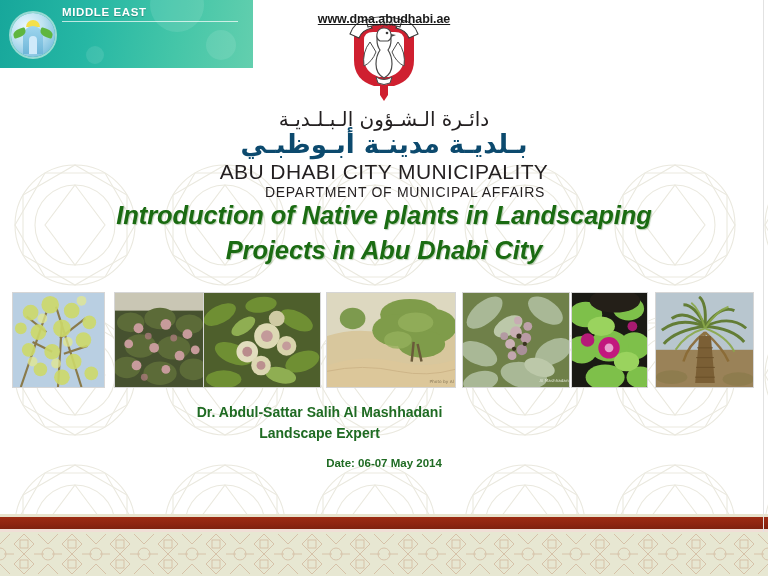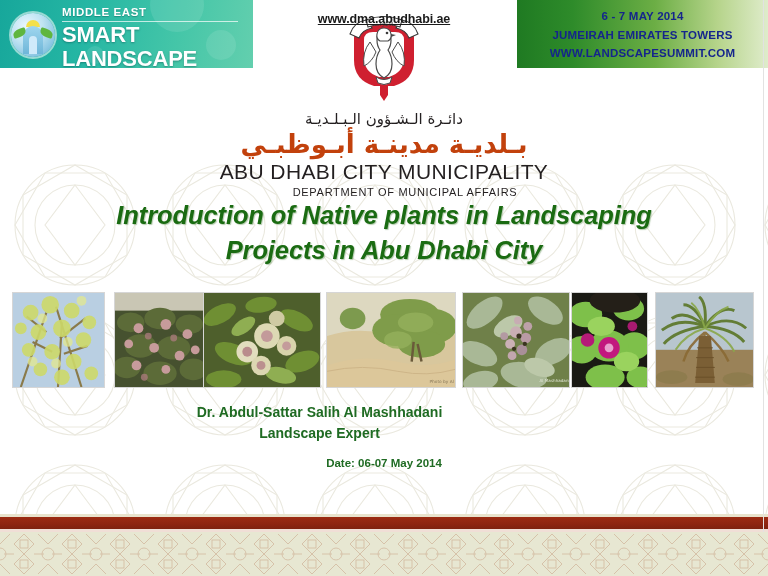--- a/index.html
+++ b/index.html
@@ -67,31 +67,31 @@
 
   
   .logo-block{
     position:absolute;left:0;top:0;width:768px;text-align:center;z-index:4;
   }
   .emblem{
     position:relative;width:96px;height:100px;margin:8px auto 2px auto;
   }
   .arabic1{
     font-family:"DejaVu Sans", sans-serif;
-    font-size:15px;color:#231f20;letter-spacing:2px;line-height:19px;direction:rtl;
+    font-size:20px;color:#231f20;letter-spacing:2px;line-height:19px;direction:rtl;
   }
   .arabic2{
     font-family:"DejaVu Sans", sans-serif;
-    font-size:26px;color:#c2410c;letter-spacing:1px;line-height:31px;direction:rtl;font-weight:bold;
+    font-size:26px;color:#0c4a6e;letter-spacing:1px;line-height:31px;direction:rtl;font-weight:bold;
   }
   .eng1{
     font-size:21px;color:#231f20;letter-spacing:.4px;line-height:23px;font-weight:normal;
   }
   .eng2{
-    font-size:11px;color:#231f20;letter-spacing:.7px;line-height:14px;margin-top:2px;margin-left:42px;
+    font-size:14px;color:#231f20;letter-spacing:.7px;line-height:14px;margin-top:2px;margin-left:42px;
   }
 
   
   .title{
     position:absolute;left:34px;top:198px;width:700px;text-align:center;z-index:4;
     color:#1a6b12;font-size:25.5px;font-weight:bold;line-height:35px;letter-spacing:-.1px;
     text-shadow:1px 1px 1px rgba(120,160,110,.55);
     font-style:italic;
   }
 
@@ -164,32 +164,24 @@
     <div class="bubble" style="width:18px;height:18px;left:86px;top:46px;"></div>
     <div class="bl-logo">
       <div class="sun"></div>
       <div class="arch"></div>
       <div class="leaf-l"></div>
       <div class="leaf-r"></div>
     </div>
     <div class="bl-text">
       <div class="bl-l1">MIDDLE EAST</div>
       <div class="bl-rule"></div>
-      <div class="bl-l2">SMART LANDSCAPE</div>
-
-    </div>
-  </div>
-
-  <div class="banner-right">
-    <div class="br-text">
-      <div>6 - 7 MAY 2014</div>
-      <div>JUMEIRAH EMIRATES TOWERS</div>
-      <div>WWW.LANDSCAPESUMMIT.COM</div>
-    </div>
-  </div>
+
+    </div>
+  </div>
+
 
   <div class="logo-block">
     <div class="emblem">
       <svg viewBox="0 0 96 100" width="96" height="100">
 
         <path d="M18 30 q0 -14 14 -14 h32 q14 0 14 14 v22 q0 20 -20 26 h-20 q-20 -6 -20 -26 z" fill="#cf2030"></path>
 
         <path d="M28 32 q0 -8 9 -8 h22 q9 0 9 8 v18 q0 14 -15 19 h-10 q-15 -5 -15 -19 z" fill="#ffffff"></path>
 
         <path d="M14 26 q4 -12 16 -14 l6 8 q-10 2 -13 10 z" fill="#ffffff" stroke="#3a3a3a" stroke-width="1.1"></path>

